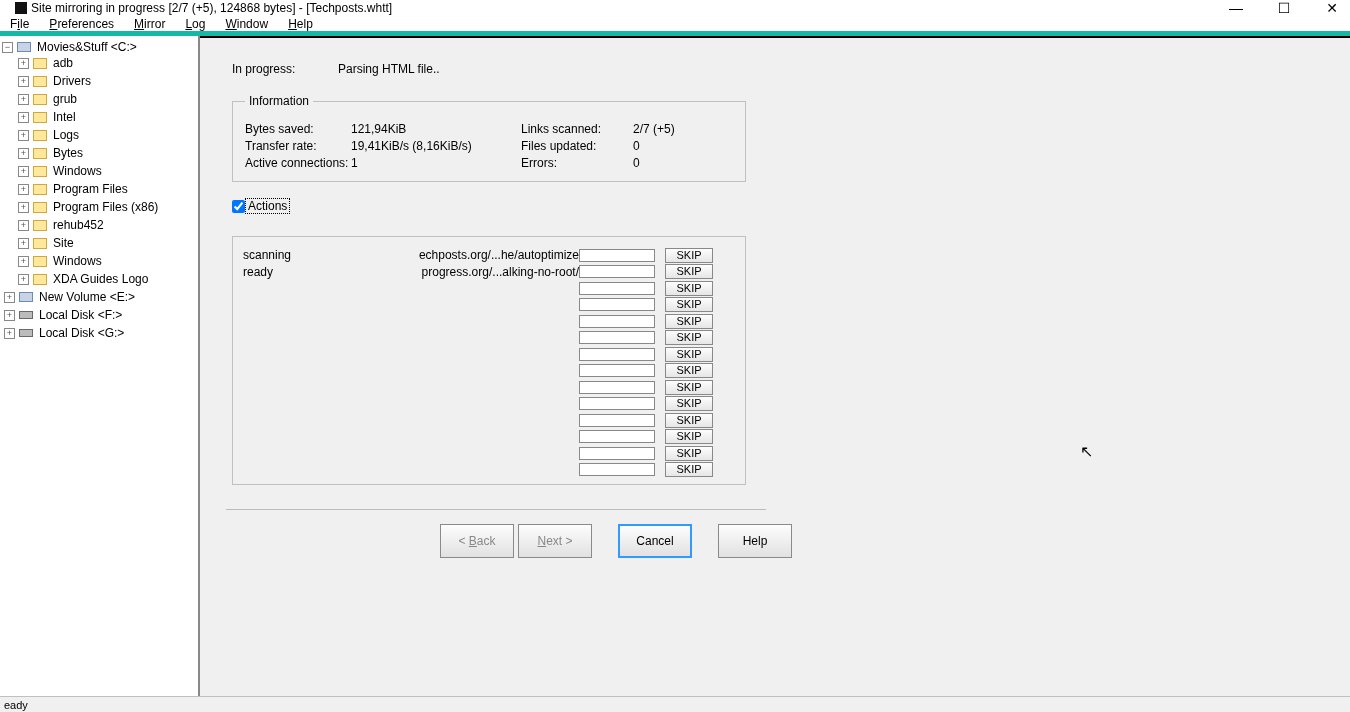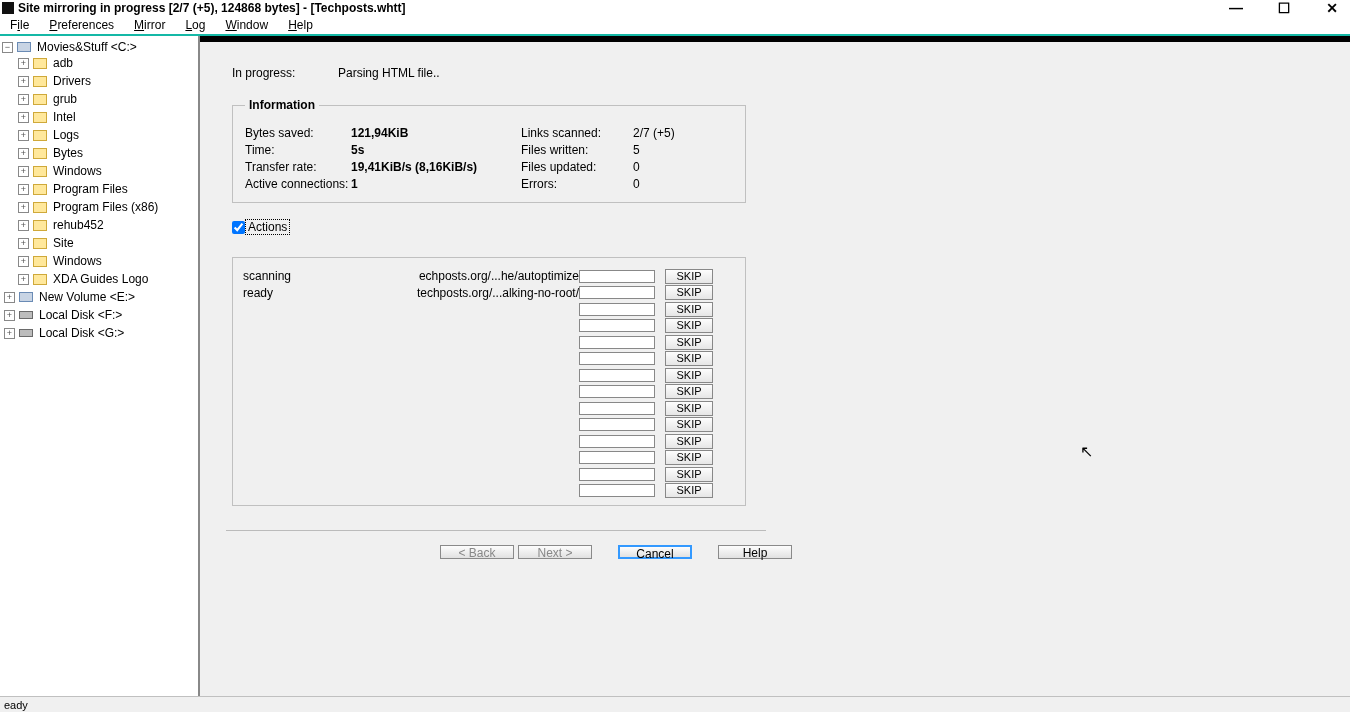--- a/index.html
+++ b/index.html
@@ -10,23 +10,22 @@
   color: #000;
   width: 1350px;
   height: 712px;
   overflow: hidden;
   position: relative;
 }
 .titlebar {
   height: 16px;
   display: flex;
   align-items: center;
-  padding-left: 2px;
+  padding-left: 15px;
   font-size: 12px;
-  font-weight: bold;
 }
 .titlebar .appicon {
   width: 12px; height: 12px;
   background: #111;
   margin-right: 4px;
 }
 .win-controls {
   position: absolute;
   right: 6px;
   top: 0;
@@ -35,21 +34,21 @@
   font-size: 14px;
   font-family: "Segoe UI Symbol", sans-serif;
 }
 .win-controls span { display:inline-block; width:24px; text-align:center; }
 .menubar {
   height: 20px;
   display: flex;
   align-items: center;
   gap: 4px;
   padding-left: 2px;
-  border-bottom: 2px solid #14b8a6;
+  border-bottom: 5px solid #14b8a6;
 }
 .menubar span { padding: 2px 8px; }
 .menubar u { text-decoration: underline; }
 
 .workspace {
   display: flex;
   height: calc(100% - 16px - 20px - 16px);
 }
 
 
@@ -101,36 +100,36 @@
   width: 14px; height: 8px;
   background: #bcbcbc;
   border: 1px solid #6a6a6a;
   margin-right: 6px;
 }
 
 
 .main {
   flex: 1;
   background: #f0f0f0;
-  border-top: 6px solid #000000;
+  border-top: 2px solid #000000;
   padding: 24px 0 0 32px;
   position: relative;
 }
 .progline { display:flex; margin-bottom:18px; }
 .progline .lbl { width:106px; }
 fieldset.info {
   border: 1px solid #c0c0c0;
   width: 514px;
   padding: 12px 12px 10px 12px;
   margin-bottom: 16px;
 }
-fieldset.info legend { padding: 0 4px; font-size:12px;font-weight:bold; }
+fieldset.info legend { padding: 0 4px; font-size:12px; }
 .inforow { display:flex; height:17px; align-items:center; }
 .inforow .l1 { width:106px; }
-.inforow .v1 { width:170px;font-weight:bold; }
+.inforow .v1 { width:170px; }
 .inforow .l2 { width:112px; }
 .inforow .v2 { flex:1; }
 
 .actions-check {
   display:flex; align-items:center; margin-bottom:10px; 
 }
 .actions-check input { width:13px; height:13px; }
 .actions-check .albl { border:1px dotted #000; padding:0 2px; }
 
 .actbox {
@@ -159,21 +158,21 @@
   text-align:center;
   line-height:13px;
 }
 
 .hr {
   border:none; border-top:1px solid #bbb;
   width:540px; margin:24px 0 14px -6px;
 }
 .navbtns { display:flex; gap:4px; margin-left:208px; }
 .navbtns button {
-  width:74px; height:14px;
+  width:74px; height:34px;
   border:1px solid #8a8a8a;
   background: linear-gradient(#fdfdfd,#e1e1e1);
   font-size:12px;
 }
 .navbtns button.dis { color:#888; }
 .navbtns button.def { border:2px solid #3399ff; }
 .navbtns .gap { width:18px; }
 
 .statusbar {
   position:absolute;
@@ -314,26 +313,20 @@
       <span>Parsing HTML file..</span>
     </div>
 
     <fieldset class="info">
       <legend>Information</legend>
       <div class="inforow">
         <span class="l1">Bytes saved:</span>
         <span class="v1">121,94KiB</span>
         <span class="l2">Links scanned:</span>
         <span class="v2">2/7 (+5)</span>
-      </div>
-      <div class="inforow">
-        <span class="l1">Time:</span>
-        <span class="v1">5s</span>
-        <span class="l2">Files written:</span>
-        <span class="v2">5</span>
       </div>
       <div class="inforow">
         <span class="l1">Transfer rate:</span>
         <span class="v1">19,41KiB/s (8,16KiB/s)</span>
         <span class="l2">Files updated:</span>
         <span class="v2">0</span>
       </div>
       <div class="inforow">
         <span class="l1">Active connections:</span>
         <span class="v1">1</span>
@@ -350,21 +343,21 @@
     <div class="actbox">
       <div id="action-rows">
           <div class="arow">
             <span class="st">scanning</span>
             <span class="pt">echposts.org/...he/autoptimize</span>
             <span class="pb"><span class="fill" style="width: 2%;"></span></span>
             <span class="skip">SKIP</span>
           </div>
           <div class="arow">
             <span class="st">ready</span>
-            <span class="pt">techposts.org/...alking-no-root/</span>
+            <span class="pt">progress.org/...alking-no-root/</span>
             <span class="pb"><span class="fill" style="width: 100%;"></span></span>
             <span class="skip">SKIP</span>
           </div>
           <div class="arow">
             <span class="st"></span>
             <span class="pt"></span>
             <span class="pb"><span class="fill" style="width: 0%;"></span></span>
             <span class="skip">SKIP</span>
           </div>
           <div class="arow">

